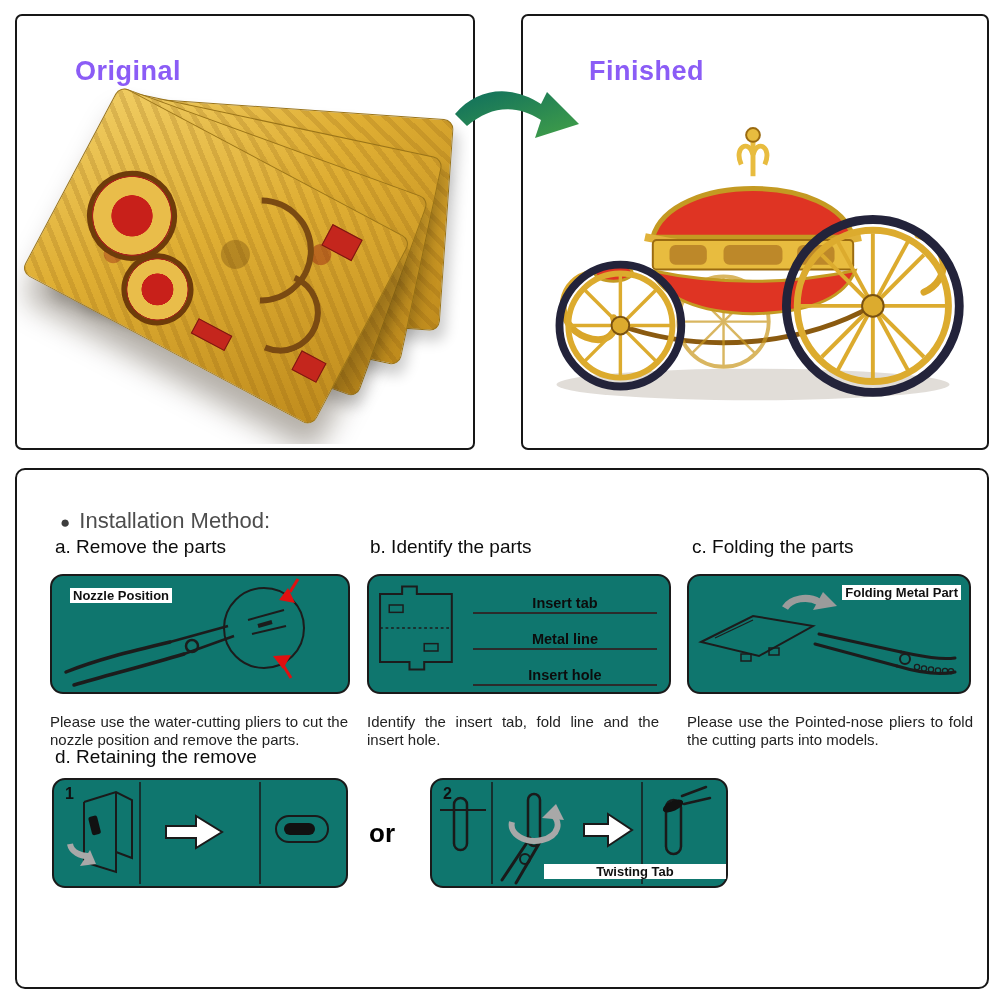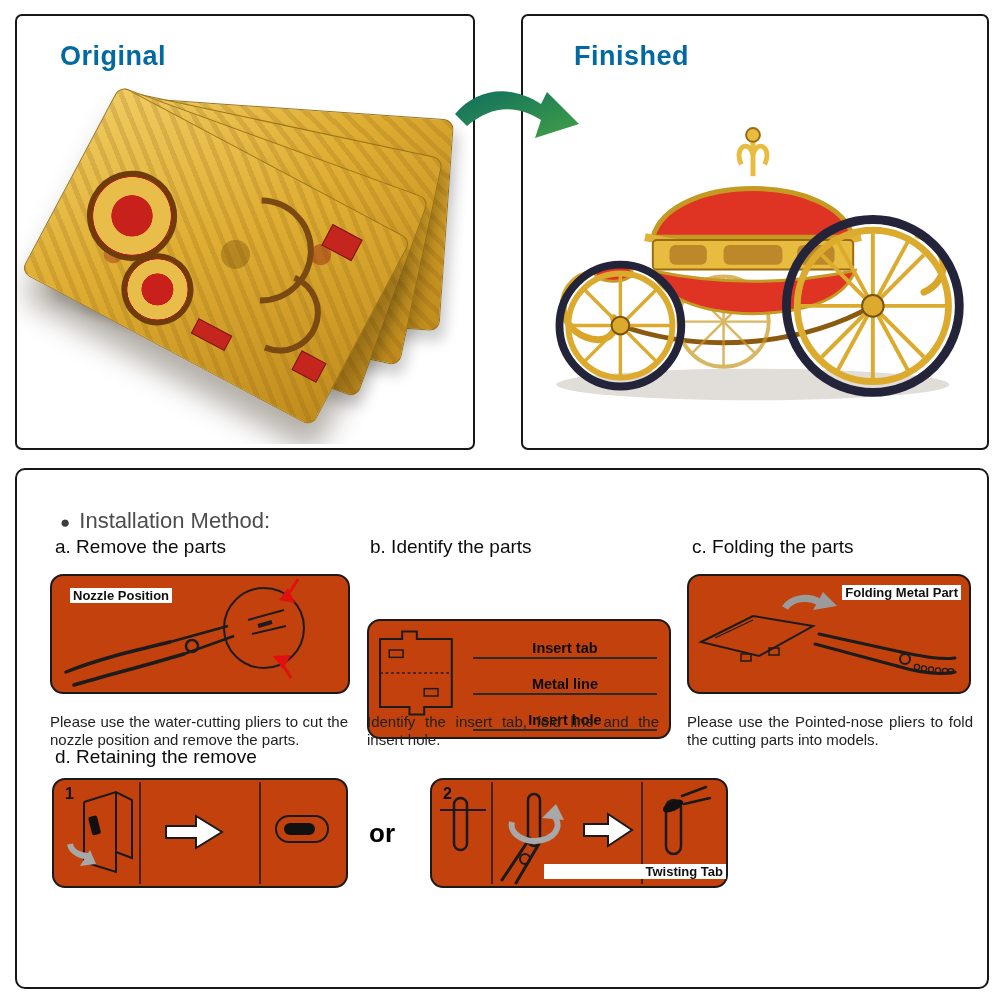--- a/index.html
+++ b/index.html
@@ -3,21 +3,21 @@
 <meta charset="utf-8">
 <style>
   html,body{margin:0;padding:0;background:#ffffff;}
   body{width:1000px;height:1000px;font-family:"Liberation Sans","DejaVu Sans",sans-serif;color:#1c1c1c;}
   .page{position:relative;width:1000px;height:1000px;background:#fff;overflow:hidden;}
 
   
   .panel{position:absolute;background:#fff;border:2px solid #171717;border-radius:7px;}
   .panel-original{left:15px;top:14px;width:456px;height:432px;}
   .panel-finished{left:521px;top:14px;width:464px;height:432px;}
-  .panel-title{position:absolute;top:24px;margin:1px;font-size:27px;font-weight:bold;color:#0369a1;letter-spacing:.5px;}
+  .panel-title{position:absolute;top:24px;margin:16px;font-size:27px;font-weight:bold;color:#8b5cf6;letter-spacing:.5px;}
   .panel-original .panel-title{left:42px;}
   .panel-finished .panel-title{left:50px;}
 
   
   .sheets{position:absolute;left:0;top:34px;width:452px;height:394px;overflow:hidden;}
   .sheet{position:absolute;width:328px;height:210px;border:1px solid #9a7418;border-radius:10px;
     background:
       radial-gradient(circle at 78% 26%, rgba(150,30,15,.45) 0 10px, transparent 11px),
       radial-gradient(circle at 22% 72%, rgba(150,30,15,.40) 0 9px, transparent 10px),
       radial-gradient(circle at 55% 45%, rgba(110,70,10,.35) 0 14px, rgba(110,70,10,0) 15px),
@@ -45,33 +45,33 @@
   
   .carriage{position:absolute;left:4px;top:62px;}
 
   
   .instructions{position:absolute;left:15px;top:468px;width:970px;height:517px;background:#fff;border:2px solid #171717;border-radius:10px;}
   .inst-heading{position:absolute;left:43px;top:38px;font-size:22px;color:#4d4d4d;}
   .inst-heading .bullet{font-size:17px;margin-right:9px;color:#3d3d3d;}
   .sec-title{position:absolute;margin:0;font-size:19px;font-weight:normal;color:#0c0c0c;}
   .t-a{left:38px;top:66px;} .t-b{left:353px;top:66px;} .t-c{left:675px;top:66px;} .t-d{left:38px;top:276px;}
 
-  .diagram{position:absolute;background:#c2410c;border:2px solid #1a1a1a;border-radius:13px;}
+  .diagram{position:absolute;background:#0f766e;border:2px solid #1a1a1a;border-radius:13px;}
   .dg-a{left:33px;top:104px;width:296px;height:116px;}
-  .dg-b{left:350px;top:104px;width:300px;height:116px;margin-top:45px;}
+  .dg-b{left:350px;top:104px;width:300px;height:116px;}
   .dg-c{left:670px;top:104px;width:280px;height:116px;}
   .dg-1{left:35px;top:308px;width:292px;height:106px;}
   .dg-2{left:413px;top:308px;width:294px;height:106px;}
   .diagram svg{position:absolute;left:0;top:0;}
 
   .dg-label{position:absolute;font-size:13px;font-weight:bold;color:#101010;background:#fff;padding:0 3px;white-space:nowrap;}
   .lbl-nozzle{left:18px;top:12px;}
   .lbl-folding{right:8px;top:9px;}
   .lbl-bending{left:0;right:0;bottom:7px;text-align:center;}
-  .lbl-twisting{left:112px;right:0;bottom:7px;text-align:right;margin-top:37px;}
+  .lbl-twisting{left:112px;right:0;bottom:7px;text-align:center;margin-top:37px;}
   .dg-num{position:absolute;left:11px;top:5px;font-size:16px;font-weight:bold;color:#111;}
 
   
   .b-part{position:absolute;left:10px;top:6px;}
   .b-rows{position:absolute;left:104px;right:12px;top:2px;}
   .b-row{height:33px;border-bottom:2px solid #2b2b2b;display:flex;align-items:flex-end;justify-content:center;
     font-size:14.5px;font-weight:bold;color:#0c0c0c;padding-bottom:1px;}
 
   .desc{position:absolute;font-size:15px;line-height:1.22;color:#222;text-align:justify;}
   .desc-a{left:33px;top:228px;width:298px;}

